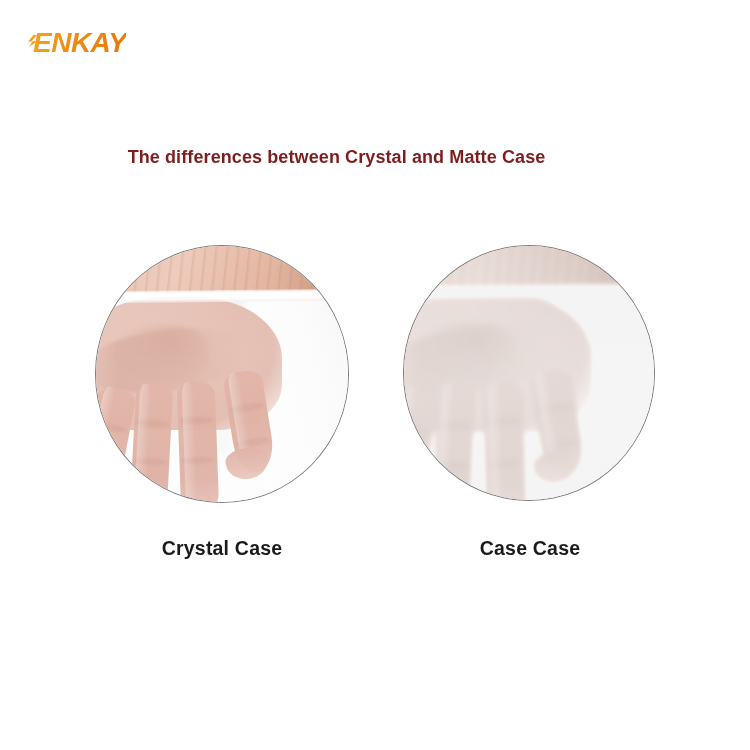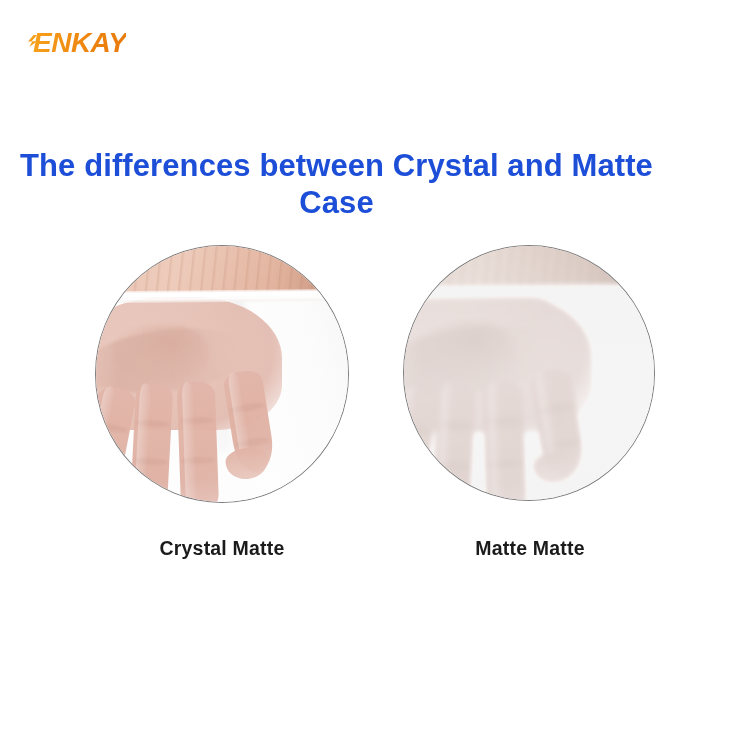--- a/index.html
+++ b/index.html
@@ -52,23 +52,23 @@
     clip-path: polygon(62% 0%, 100% 0%, 40% 52%, 100% 52%, 14% 100%, 48% 55%, 0% 55%);
   }
 
   
   .page-title {
     position: absolute;
     left: 0;
     top: 147px;
     width: 673px;
     text-align: center;
-    font-size: 31px;
+    font-size: 18px;
     font-weight: 700;
-    color: #1d4ed8;
+    color: #7f1d1d;
     letter-spacing: 0.1px;
     line-height: 1.2;
   }
 
   
   .compare-row {
     position: absolute;
     left: 0;
     top: 245px;
     width: 750px;
@@ -377,21 +377,21 @@
           <div class="finger f4">
             <span class="knuckle" style="top:32%"></span>
             <span class="knuckle" style="top:66%"></span>
           </div>
           <div class="fingertip"></div>
           <div class="case-lip"></div>
           <div class="case-lip-2"></div>
           <div class="sheen"></div>
         </div>
       </div>
-      <div class="caption">Crystal Matte</div>
+      <div class="caption">Crystal Case</div>
     </div>
 
     <div class="compare-item matte">
       <div class="photo-circle">
         <div class="scene">
           <div class="skin-top"></div>
           <div class="skin-top-lines"></div>
           <div class="case-body"></div>
           <div class="case-body-edge"></div>
           <div class="palm">
@@ -414,17 +414,17 @@
             <span class="knuckle" style="top:32%"></span>
             <span class="knuckle" style="top:66%"></span>
           </div>
           <div class="fingertip"></div>
           <div class="case-lip"></div>
           <div class="case-lip-2"></div>
           <div class="sheen"></div>
         </div>
         <div class="frost"></div>
       </div>
-      <div class="caption">Matte Matte</div>
+      <div class="caption">Case Case</div>
     </div>
 
   </div>
 </div>
 
 </body></html>

